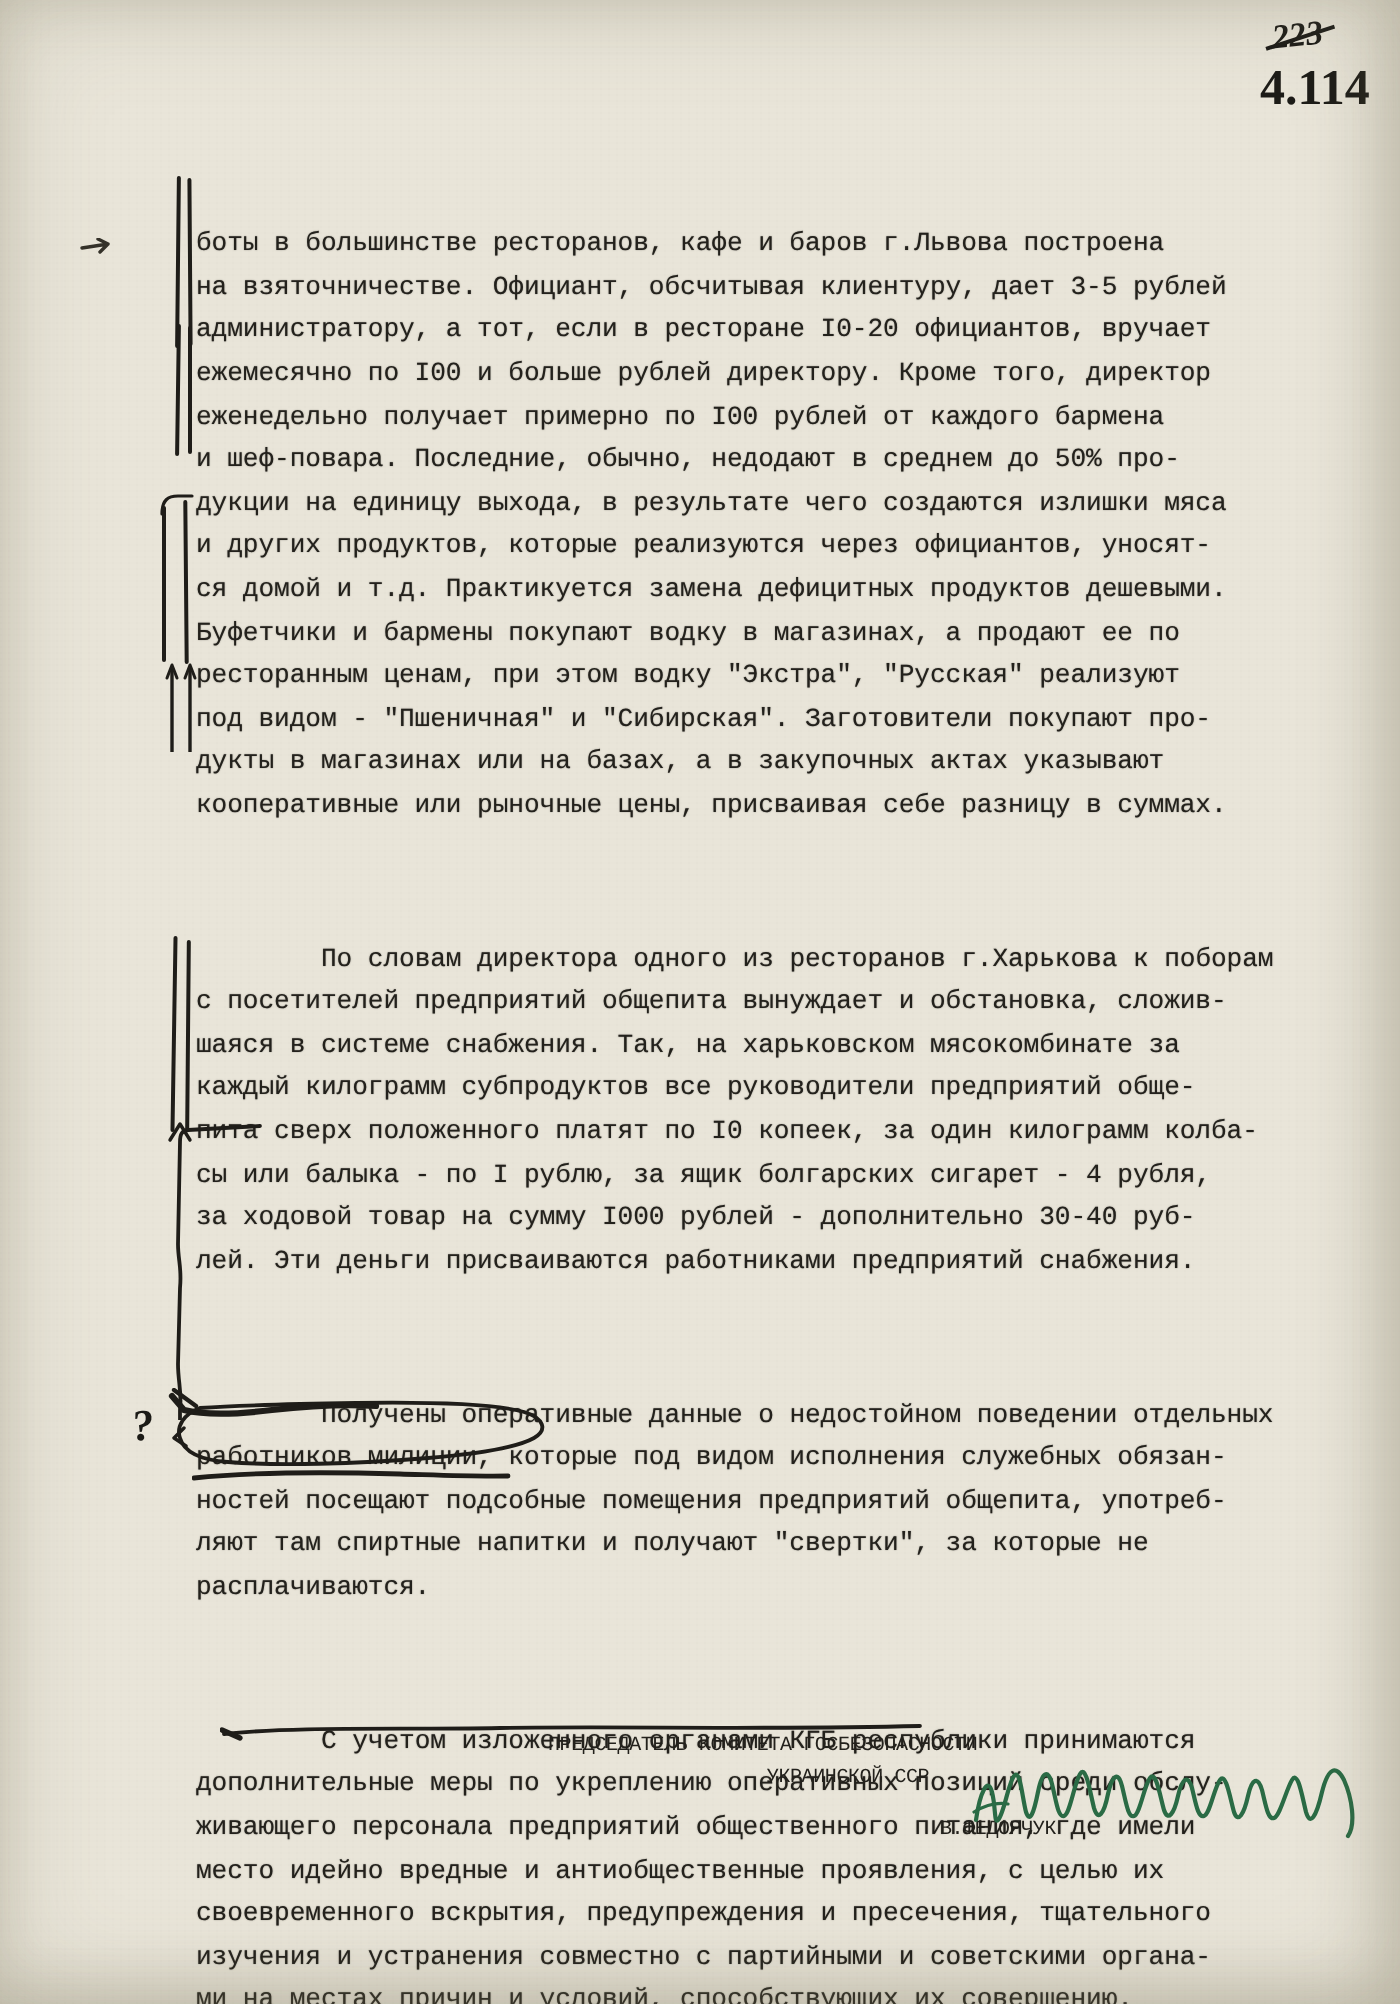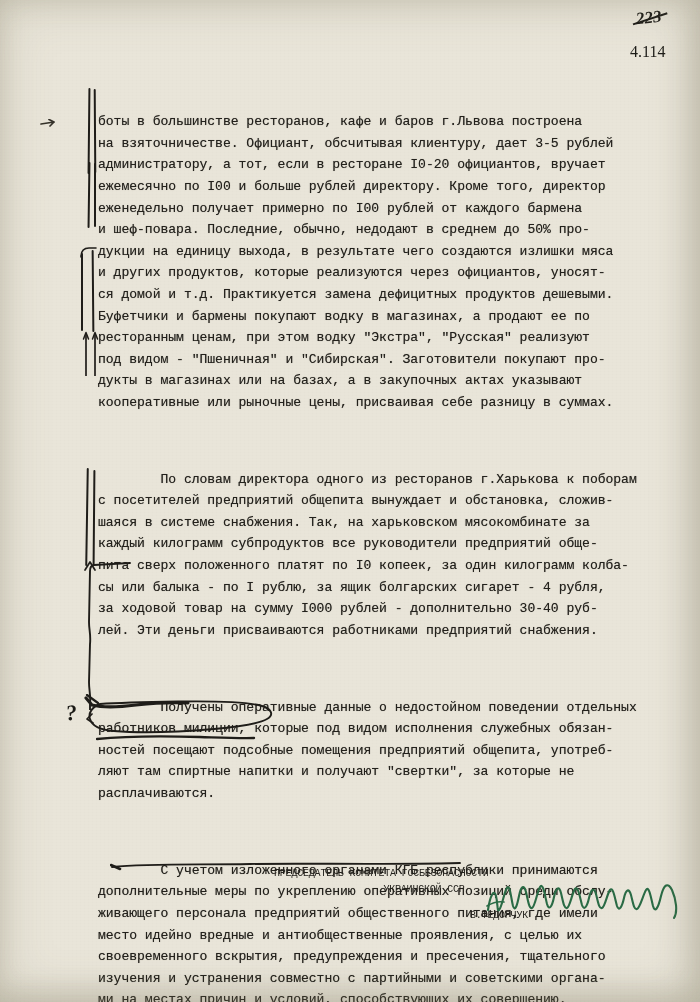--- a/index.html
+++ b/index.html
@@ -81,23 +81,22 @@
     left: -4px;
     top: 52%;
     width: 36px;
     height: 1.6px;
     background: #1d1c18;
     transform: rotate(-12deg);
   }
   #page-num-current {
     left: 630px;
     top: 31px;
-    font-size: 16px;
-    font-weight: 400;
-    margin-top: 12px;
+    font-size: 25px;
+    font-weight: 700;
   }
 
   
   #signature {
     position: absolute;
     left: 486px;
     top: 876px;
     width: 200px;
     height: 44px;
   }

